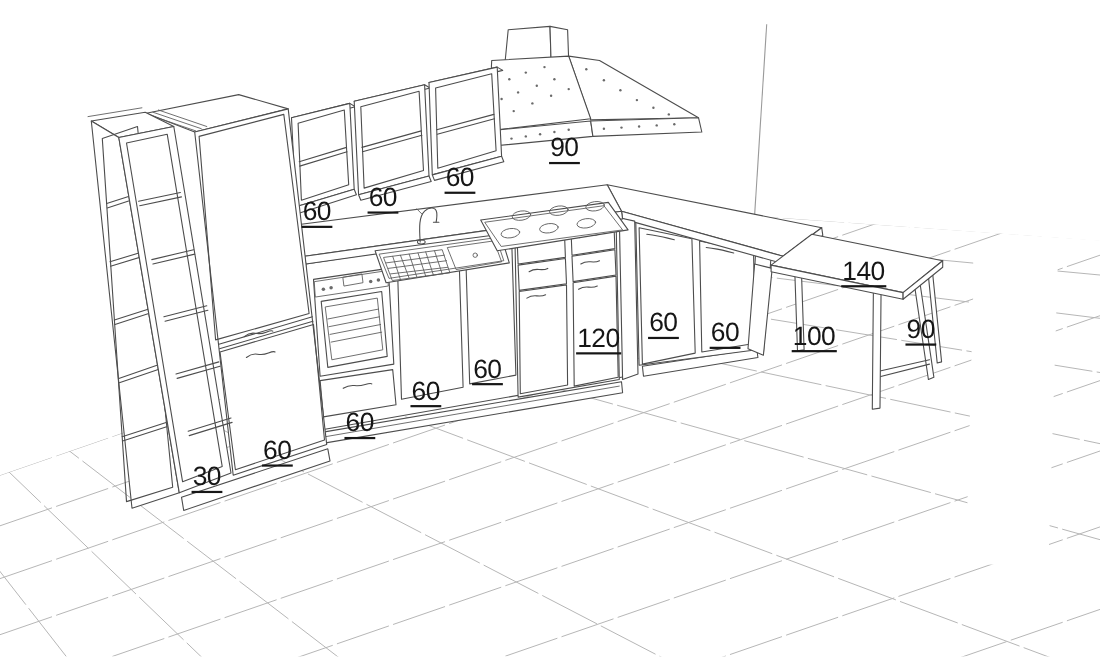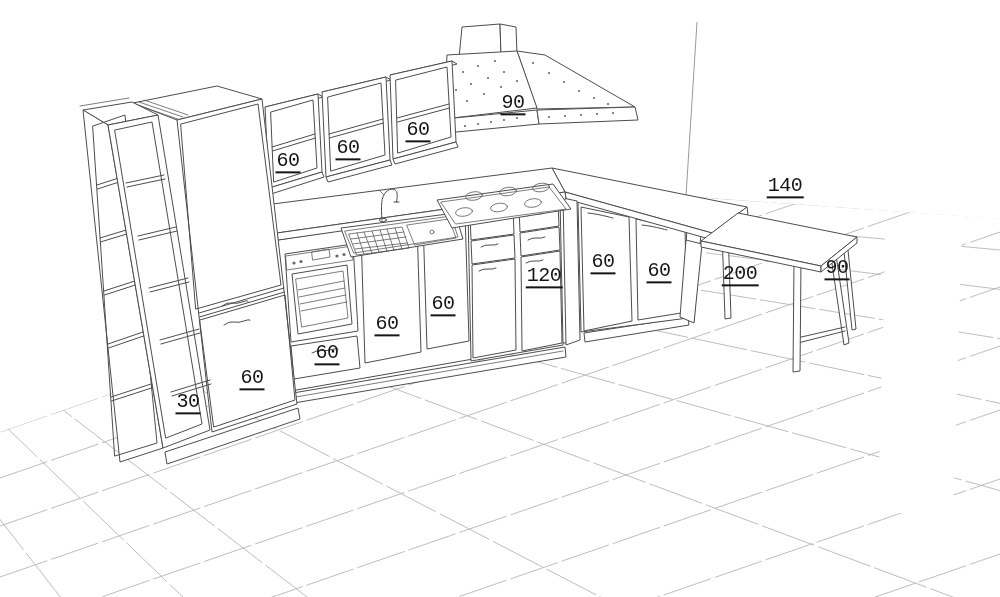--- a/index.html
+++ b/index.html
@@ -1,22 +1,22 @@
 <!DOCTYPE html>
 <html><head>
 <meta charset="utf-8">
 <style>
   html,body{margin:0;padding:0;background:#fff;}
   .stage{position:relative;width:1000px;height:597px;background:#ffffff;overflow:hidden;
          font-family:"Liberation Sans",sans-serif;}
   .stage svg{position:absolute;left:0;top:0;}
   #labels{position:absolute;left:0;top:0;width:1000px;height:597px;pointer-events:none;}
-  .dim{position:absolute;transform:translate(-50%,-52%);font-size:20px;line-height:1.02;
+  .dim{position:absolute;transform:translate(-50%,-52%);font-size:24px;line-height:1.02;
        color:#161616;border-bottom:2px solid #161616;padding:0 1px;letter-spacing:-0.5px;
-       font-family:Liberation Mono, monospace;}
+       font-family:Liberation Sans, sans-serif;margin-top:32px;}
   .fw{fill:#ffffff;stroke:#4d4d4d;stroke-width:1;stroke-linejoin:round;}
   .ln{fill:none;stroke:#4d4d4d;stroke-width:1;stroke-linejoin:round;stroke-linecap:round;}
   .det{fill:none;stroke:#5c5c5c;stroke-width:0.8;stroke-linecap:round;}
   .dot{fill:#6a6a6a;stroke:none;}
 </style>
 </head>
 <body>
 
 <div class="stage">
 <svg width="1000" height="597" viewBox="0 0 1000 597">
@@ -266,24 +266,24 @@
     <polygon class="fw" points="701,241 821,266 821,272 701,247"></polygon>
     <polygon class="fw" points="821,266 857,237 857,243 821,272"></polygon>
   </g>
 </svg>
 
 <div id="labels">
       <span class="dim" style="left: 288px; top: 163px;">60</span>
       <span class="dim" style="left: 348px; top: 150px;">60</span>
       <span class="dim" style="left: 418px; top: 132px;">60</span>
       <span class="dim" style="left: 513px; top: 105px;">90</span>
-      <span class="dim" style="left: 785px; top: 188px;">140</span>
+      <span class="dim" style="left: 785px; top: 217px;">140</span>
       <span class="dim" style="left: 603px; top: 264px;">60</span>
       <span class="dim" style="left: 659px; top: 273px;">60</span>
-      <span class="dim" style="left: 740px; top: 276px;">200</span>
+      <span class="dim" style="left: 740px; top: 276px;">100</span>
       <span class="dim" style="left: 837px; top: 270px;">90</span>
       <span class="dim" style="left: 544px; top: 278px;">120</span>
       <span class="dim" style="left: 443px; top: 306px;">60</span>
       <span class="dim" style="left: 387px; top: 326px;">60</span>
       <span class="dim" style="left: 327px; top: 355px;">60</span>
       <span class="dim" style="left: 252px; top: 380px;">60</span>
       <span class="dim" style="left: 188px; top: 404px;">30</span>
     </div>
 </div>
 

